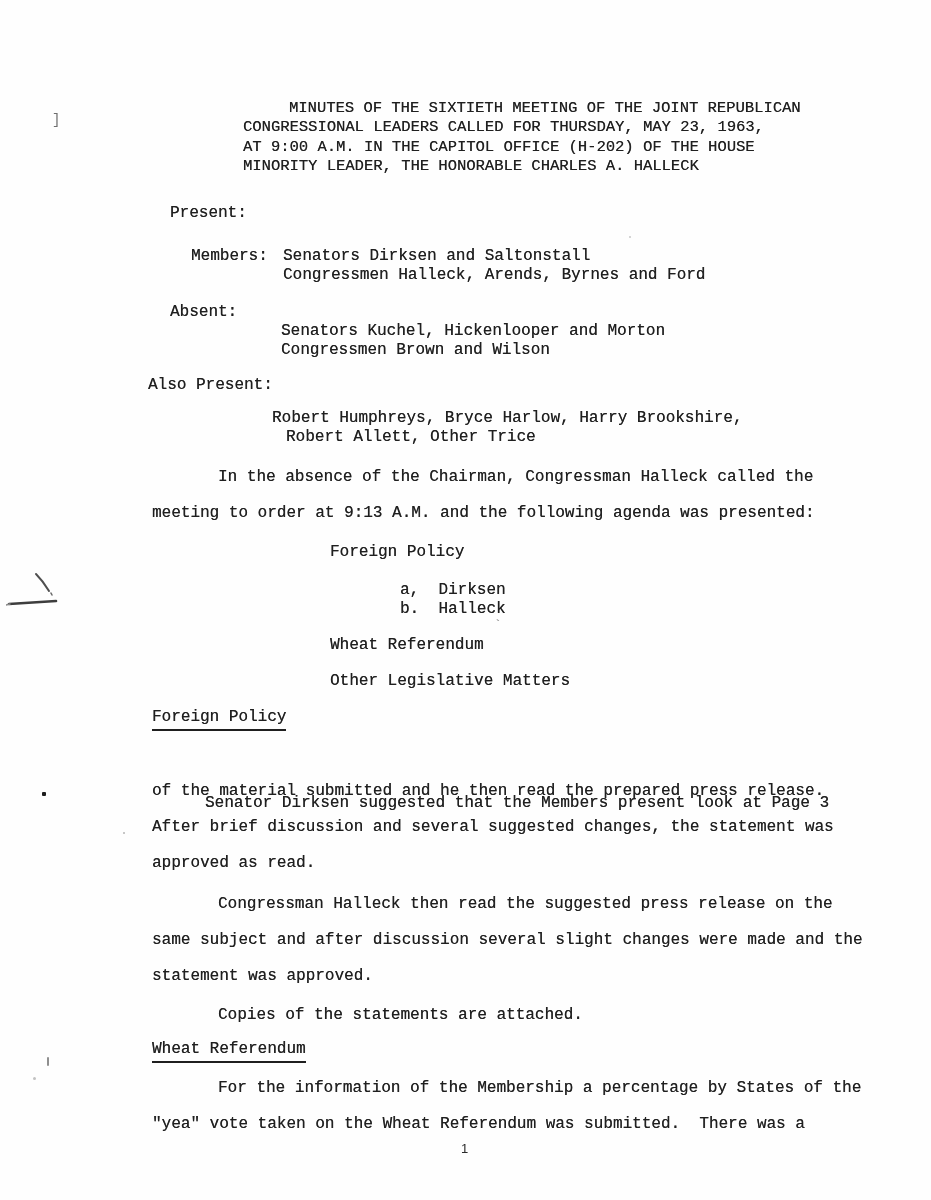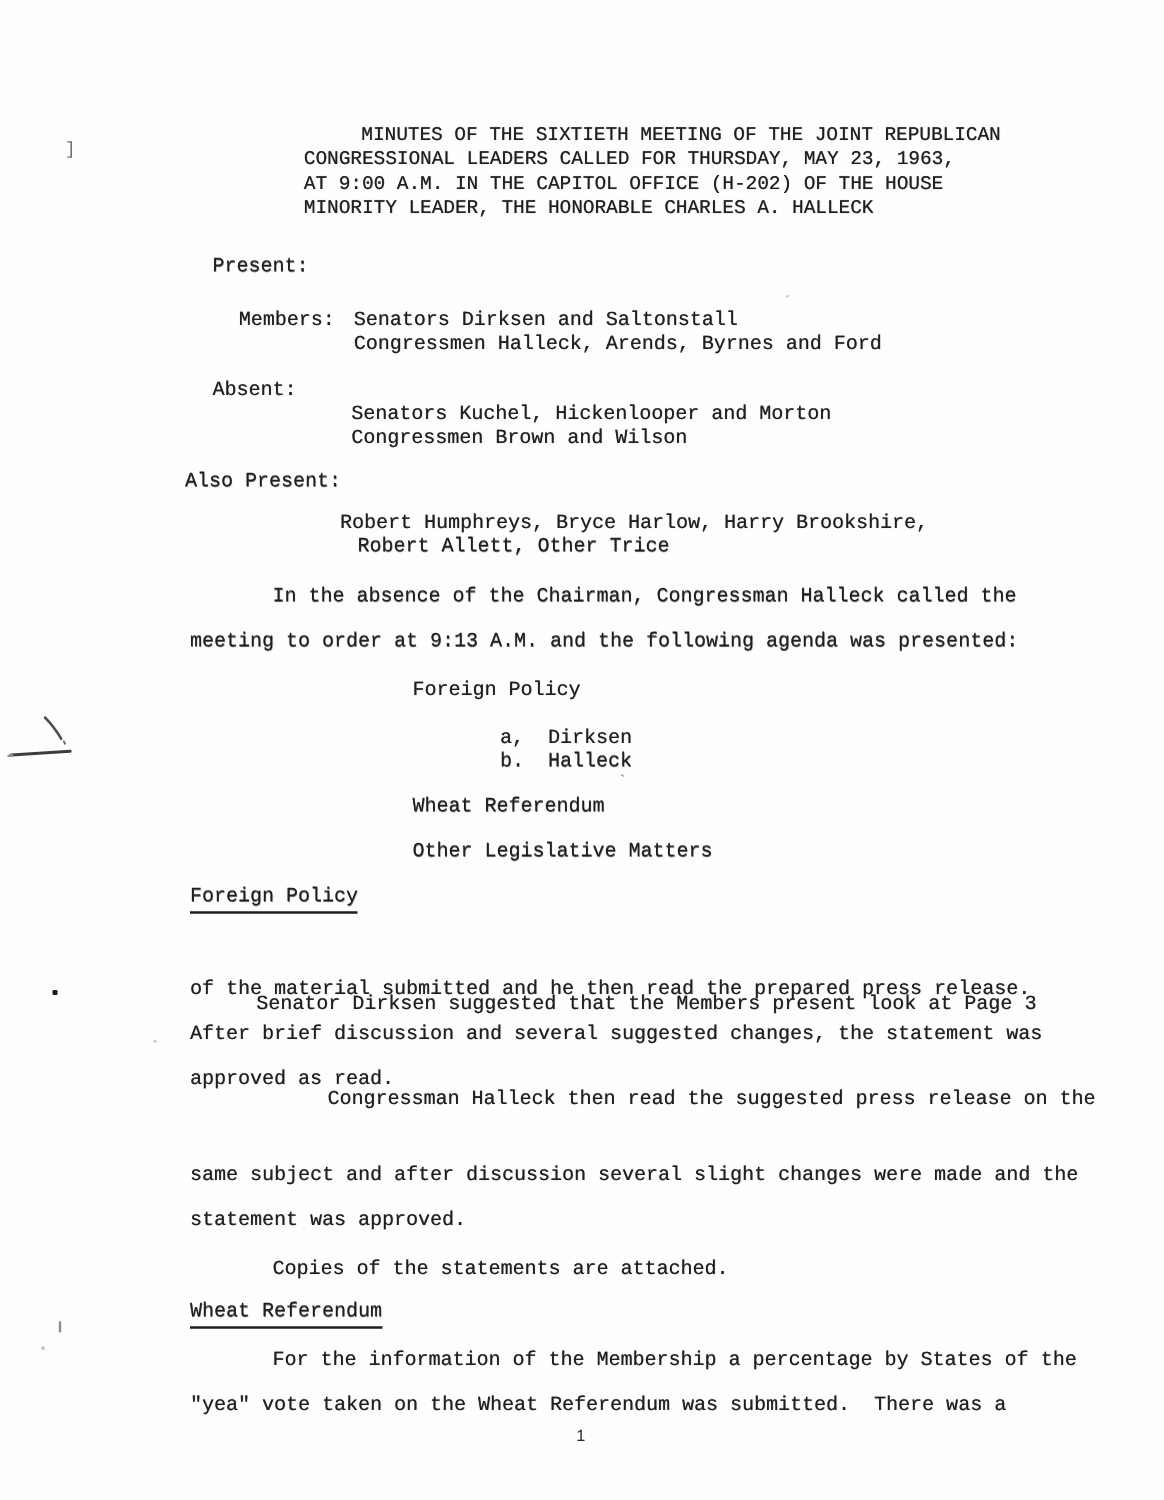--- a/index.html
+++ b/index.html
@@ -97,21 +97,21 @@
   <div class="ln" style="left:400px; top:581px;">a,  Dirksen</div>
   <div class="ln" style="left:400px; top:600px;">b.  Halleck</div>
   <div class="ln" style="left:330px; top:636px;">Wheat Referendum</div>
   <div class="ln" style="left:330px; top:672px;">Other Legislative Matters</div>
 
   <div class="ln underlined" style="left:152px; top:708px;">Foreign Policy</div>
   <div class="ln" style="left:205px; top:746px;margin-top:48px;">Senator Dirksen suggested that the Members present look at Page 3</div>
   <div class="ln" style="left:152px; top:782px;">of the material submitted and he then read the prepared press release.</div>
   <div class="ln" style="left:152px; top:818px;">After brief discussion and several suggested changes, the statement was</div>
   <div class="ln" style="left:152px; top:854px;">approved as read.</div>
-  <div class="ln" style="left:218px; top:870px;margin-left:44px;">Congressman Halleck then read the suggested press release on the</div>
+  <div class="ln" style="left:218px; top:895px;">Congressman Halleck then read the suggested press release on the</div>
   <div class="ln" style="left:152px; top:931px;">same subject and after discussion several slight changes were made and the</div>
   <div class="ln" style="left:152px; top:967px;">statement was approved.</div>
   <div class="ln" style="left:218px; top:1006px;">Copies of the statements are attached.</div>
 
   <div class="ln underlined" style="left:152px; top:1040px;">Wheat Referendum</div>
   <div class="ln" style="left:218px; top:1079px;">For the information of the Membership a percentage by States of the</div>
   <div class="ln" style="left:152px; top:1115px;">"yea" vote taken on the Wheat Referendum was submitted.  There was a</div>
 
   <div class="pagenum" style="left:461px; top:1141px;">1</div>
 

